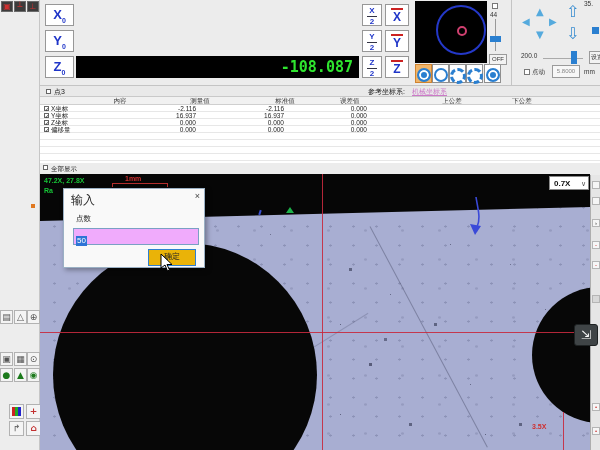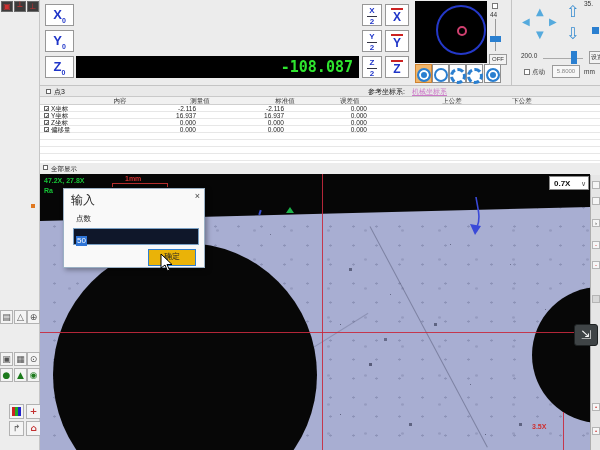--- a/index.html
+++ b/index.html
@@ -92,21 +92,21 @@
   .strip{left:590px;top:175px;width:10px;height:275px;background:#e6e6e6;border-left:1px solid #aeaeae;z-index:4;}
   .stub{left:1px;width:8px;height:8px;background:#f6f6f6;border:1px solid #b5b5b5;font-size:6px;line-height:7px;text-align:center;color:#888;}
   .cornerbtn{left:574px;top:324px;width:24px;height:22px;background:#3f4446;border:1px solid #1e2223;border-radius:3px;z-index:7;
              color:#fff;text-align:center;font-size:12px;line-height:20px;font-family:"DejaVu Sans",sans-serif;cursor:default;}
   
   .dlg{left:63px;top:188px;width:142px;height:80px;background:#f9f9f9;border:1px solid #9ab0c4;
        box-shadow:2px 2px 5px rgba(0,0,0,.35);z-index:50;}
   .dlg .title{position:absolute;left:7px;top:3px;font-size:12px;color:#222;}
   .dlg .close{position:absolute;right:4px;top:2px;font-size:9px;color:#444;cursor:pointer;}
   .dlg .flabel{position:absolute;left:12px;top:25px;font-size:7.5px;}
-  .dlg .input{position:absolute;left:9px;top:39px;width:124px;height:15px;background:#0f172a;border:1px solid #7aa0c4;}
+  .dlg .input{position:absolute;left:9px;top:39px;width:124px;height:15px;background:#f0abfc;border:1px solid #7aa0c4;}
   .dlg .sel{display:inline-block;margin:2px 0 0 2px;padding:0 1px;background:#2e74d6;color:#fff;font-size:8px;line-height:10px;}
   .dlg .ok{position:absolute;left:84px;top:60px;width:46px;height:15px;background:#eab308;border:1px solid #2f7fd0;
            font-size:8px;text-align:center;line-height:13px;cursor:pointer;}
   .cursor{left:160px;top:253px;z-index:60;}
 </style>
 </head>
 <body>
 
 <div id="app">
 

